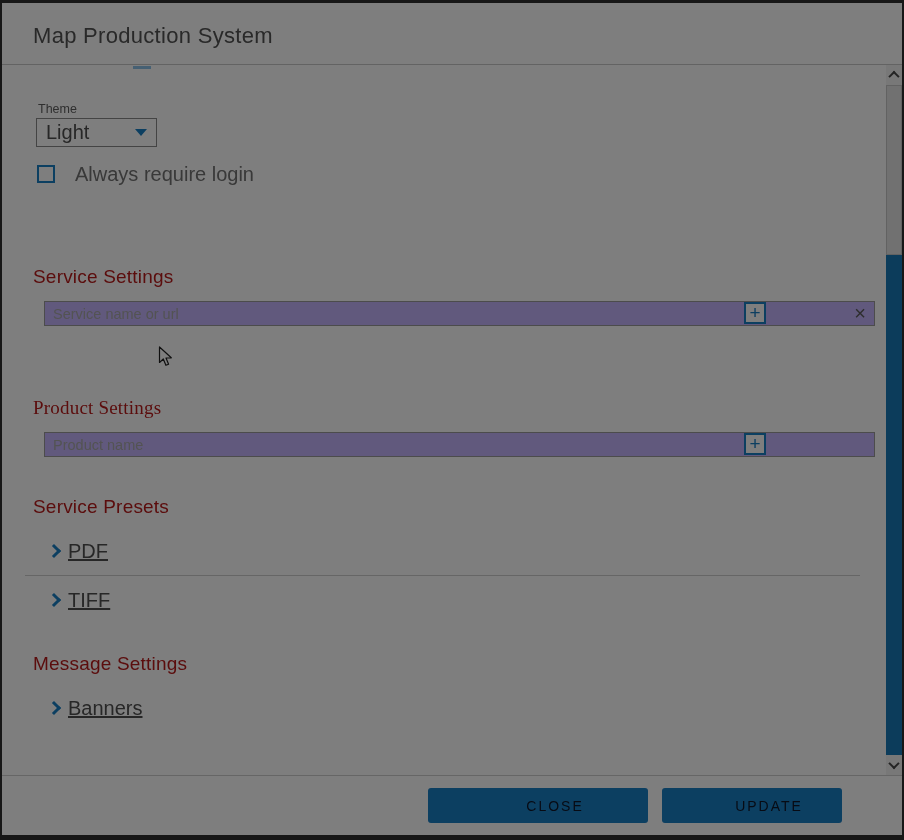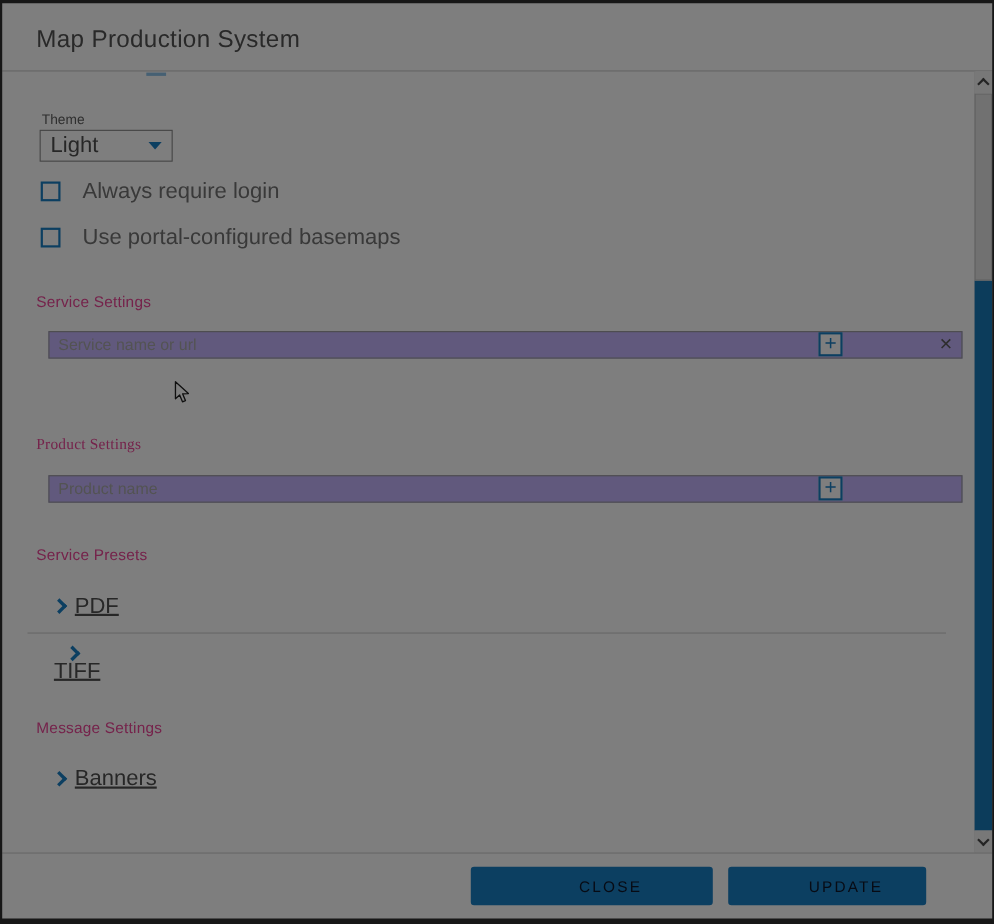--- a/index.html
+++ b/index.html
@@ -18,21 +18,21 @@
   .theme-label { position:absolute; left:38px; top:102px; font-size:12.5px; color:#5f5f5f; }
   .theme-select { position:absolute; left:36px; top:118px; width:121px; height:29px; box-sizing:border-box; border:1px solid #8a8a8a; background:#fff; display:flex; align-items:center; justify-content:space-between; padding:0 9px; font-size:20px; color:#4f4f4f; cursor:pointer; }
   .caret-down { width:0; height:0; border-left:6px solid transparent; border-right:6px solid transparent; border-top:7px solid #1a7fc4; }
 
   
   .cb-row { position:absolute; left:37px; display:flex; align-items:center; gap:20px; height:18px; }
   .cb-box { width:14px; height:14px; border:2px solid #1a7fc4; background:#fff; flex:0 0 auto; cursor:pointer; }
   .cb-label { font-size:20px; color:#737373; cursor:pointer; }
 
   
-  .section-heading { position:absolute; left:33px; margin:0; font-size:14px; font-weight:400; color:#ec4899; letter-spacing:0.2px; }
+  .section-heading { position:absolute; left:33px; margin:0; font-size:19px; font-weight:400; color:#b91c1c; letter-spacing:0.2px; }
 
   
   .input-wrap { position:absolute; left:44px; width:831px; height:25px; box-sizing:border-box; border:1px solid #9a9a9a; background:#c4b5fd; display:flex; align-items:center; }
   .input-wrap input { flex:1; min-width:0; height:100%; border:none; outline:none; background:transparent; padding:0 8px; font-family:"Liberation Sans", sans-serif; font-size:14.5px; color:#4f4f4f; }
   .input-wrap input::placeholder { color:#a8a8a8; opacity:1; }
   .clear-btn { width:28px; text-align:center; font-size:20px; line-height:23px; color:#5c5c5c; cursor:pointer; user-select:none; }
 
   .add-btn { position:absolute; left:744px; width:22px; height:22px; box-sizing:border-box; border:2px solid #1a7fc4; background:#fff; color:#1a7fc4; font-size:19px; line-height:16px; font-weight:400; text-align:center; cursor:pointer; padding:0; }
 
   
@@ -76,24 +76,20 @@
   <div class="theme-label">Theme</div>
   <div class="theme-select">
     <span>Light</span>
     <span class="caret-down"></span>
   </div>
 
   <div class="cb-row" style="top:165px;">
     <span class="cb-box"></span>
     <span class="cb-label">Always require login</span>
   </div>
-  <div class="cb-row" style="top:207px;">
-    <span class="cb-box"></span>
-    <span class="cb-label">Use portal-configured basemaps</span>
-  </div>
 
   <h2 class="section-heading" style="top:266px;">Service Settings</h2>
   <div class="input-wrap" style="top:301px;">
     <input type="text" placeholder="Service name or url" style="">
     <span class="clear-btn">×</span>
   </div>
   <button class="add-btn" style="top:302px;">
     <span>+</span>
   </button>
 
@@ -104,21 +100,21 @@
   <button class="add-btn" style="top:433px;">
     <span>+</span>
   </button>
 
   <h2 class="section-heading" style="top:496px;">Service Presets</h2>
   <div class="expand-row" style="top:540px;">
     <span class="chevron-right"></span>
     <span class="expand-label">PDF</span>
   </div>
   <div class="divider-mid"></div>
-  <div class="expand-row" style="top:589px;flex-direction:column;">
+  <div class="expand-row" style="top:589px;">
     <span class="chevron-right"></span>
     <span class="expand-label">TIFF</span>
   </div>
 
   <h2 class="section-heading" style="top:653px;">Message Settings</h2>
   <div class="expand-row" style="top:697px;">
     <span class="chevron-right"></span>
     <span class="expand-label">Banners</span>
   </div>
 

